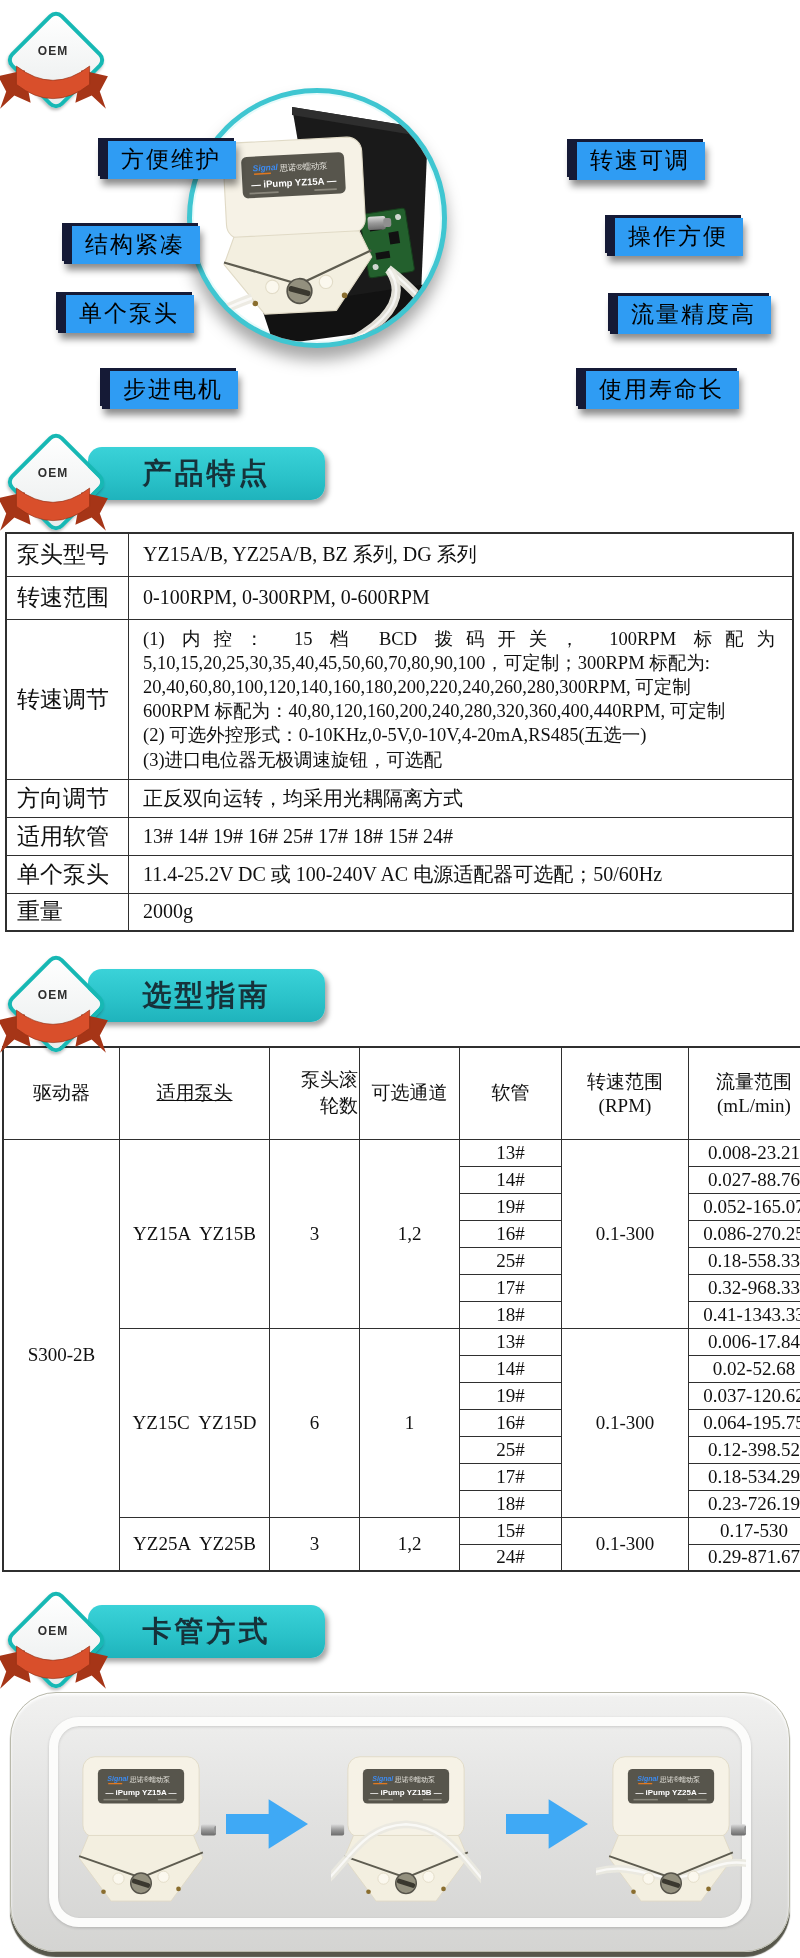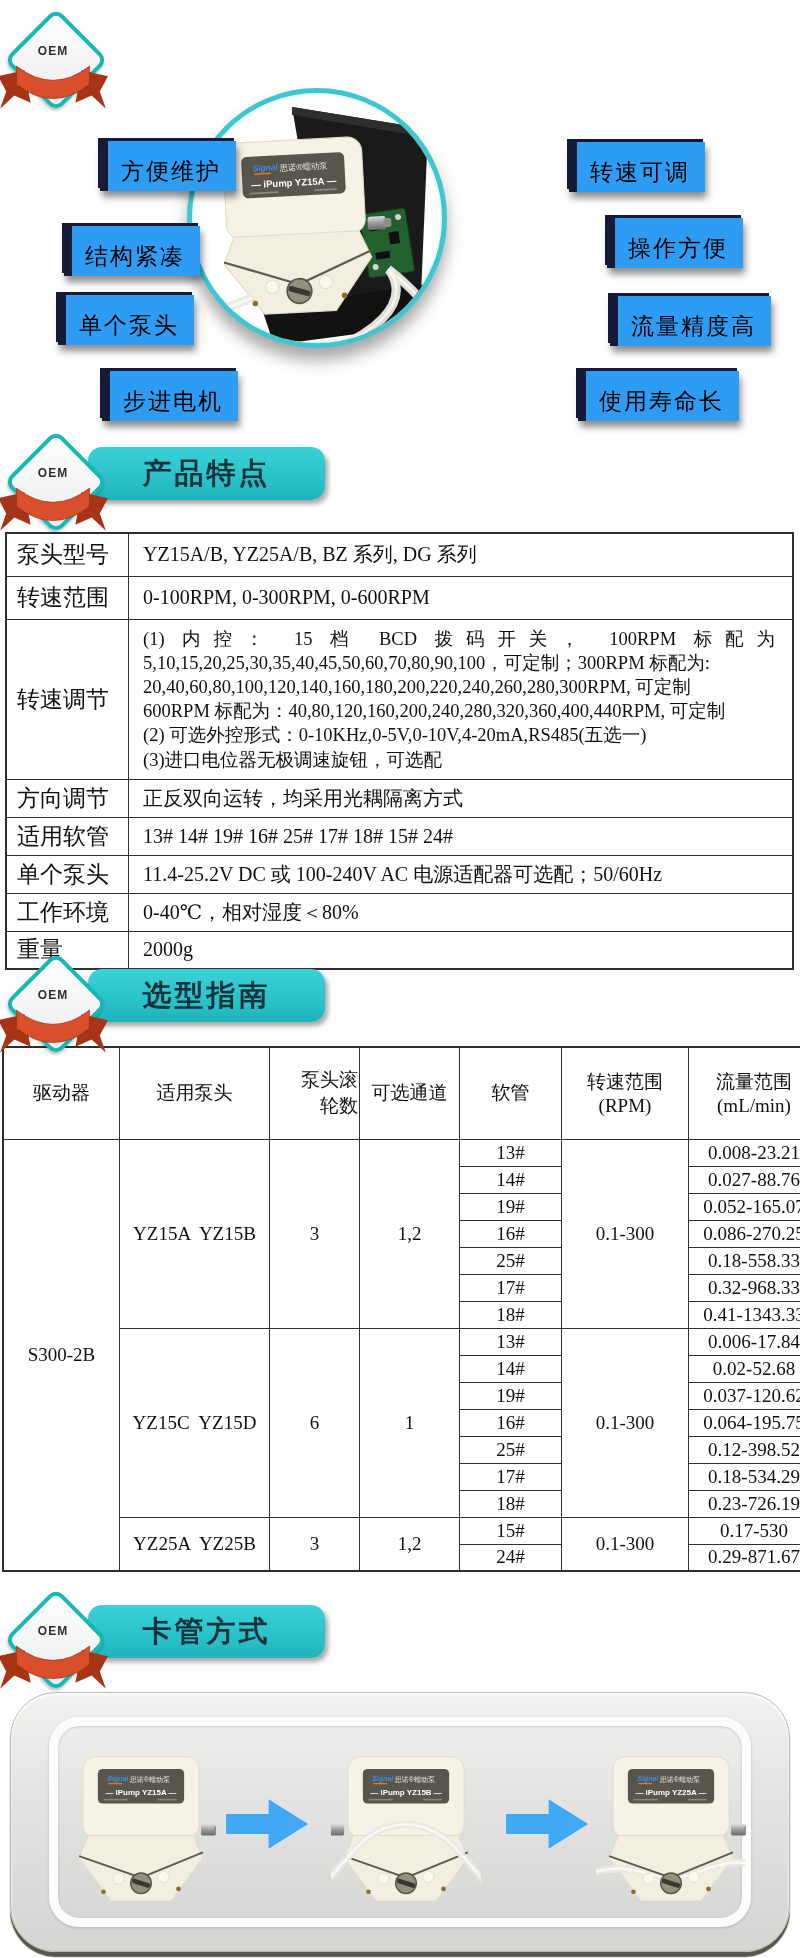--- a/index.html
+++ b/index.html
@@ -20,21 +20,21 @@
   .oem-text{position:absolute;left:0;top:36px;width:98px;text-align:center;
         font-size:12px;font-weight:600;color:#2e2e2e;letter-spacing:1px;z-index:4;}
   .ribbon{position:absolute;left:-10px;top:56px;width:118px;height:55px;z-index:3;}
 
   
   .circle{position:absolute;left:187px;top:88px;width:250px;height:250px;border-radius:50%;
         border:5px solid #3fc6d1;background:#fff;overflow:hidden;
         box-shadow:0 12px 16px rgba(0,0,0,.35), inset 0 0 0 2px #e8fbfb;}
   .circle svg{position:absolute;left:0;top:0;}
   .adv{position:absolute;background:#2f9cf3;color:#000;font-size:23px;line-height:1;
-        padding:19px 15px 8px 13px;letter-spacing:2px;white-space:nowrap;
+        padding:7px 15px 8px 13px;letter-spacing:2px;white-space:nowrap;
         border-left:8px solid #151a36;
         box-shadow:-2px -3px 0 #151a36, 2px 6px 7px rgba(0,0,0,.45);text-align:right;}
 
   
   table{border-collapse:collapse;table-layout:fixed;background:#fff;
         font-family:"Liberation Serif","DejaVu Serif",serif;color:#101010;}
   #features-table{position:absolute;left:5px;top:532px;width:789px;border:2px solid #2f2f2f;}
   #features-table td{border:1px solid #2f2f2f;vertical-align:middle;}
   #features-table td.flabel{width:110px;padding-left:10px;font-size:23px;}
   #features-table td.fvalue{padding-left:14px;font-size:20px;}
@@ -185,24 +185,20 @@
         </tr>
         <tr class="fshort">
           <td class="flabel">适用软管</td>
           <td class="fvalue">13#  14#  19#  16#  25#  17#  18#  15#  24#</td>
         </tr>
         <tr class="fshort">
           <td class="flabel">单个泵头</td>
           <td class="fvalue">11.4-25.2V DC 或 100-240V AC 电源适配器可选配；50/60Hz</td>
         </tr>
         <tr class="fshort">
-          <td class="flabel">工作环境</td>
-          <td class="fvalue">0-40℃，相对湿度＜80%</td>
-        </tr>
-        <tr class="fshort">
           <td class="flabel">重量</td>
           <td class="fvalue">2000g</td>
         </tr>
       </tbody>
     </table>
 
   <div class="sec-header" style="top:952px">
     <div class="hbar">
       <span>选型指南</span>
     </div>
@@ -216,21 +212,21 @@
       <span class="oem-text">OEM</span>
     </div>
   </div>
 
   <table id="selection-table">
     <thead>
         <tr>
           <th style="width: 113px; margin-top: 28px;">
             <div>驱动器</div>
           </th>
-          <th style="width: 147px;">
+          <th style="width: 147px; text-decoration: underline;">
             <div>适用泵头</div>
           </th>
           <th style="width: 87px; text-align: right;">
             <div>泵头滚</div>
             <div>轮数</div>
           </th>
           <th style="width: 97px;">
             <div>可选通道</div>
           </th>
           <th style="width: 99px;">

